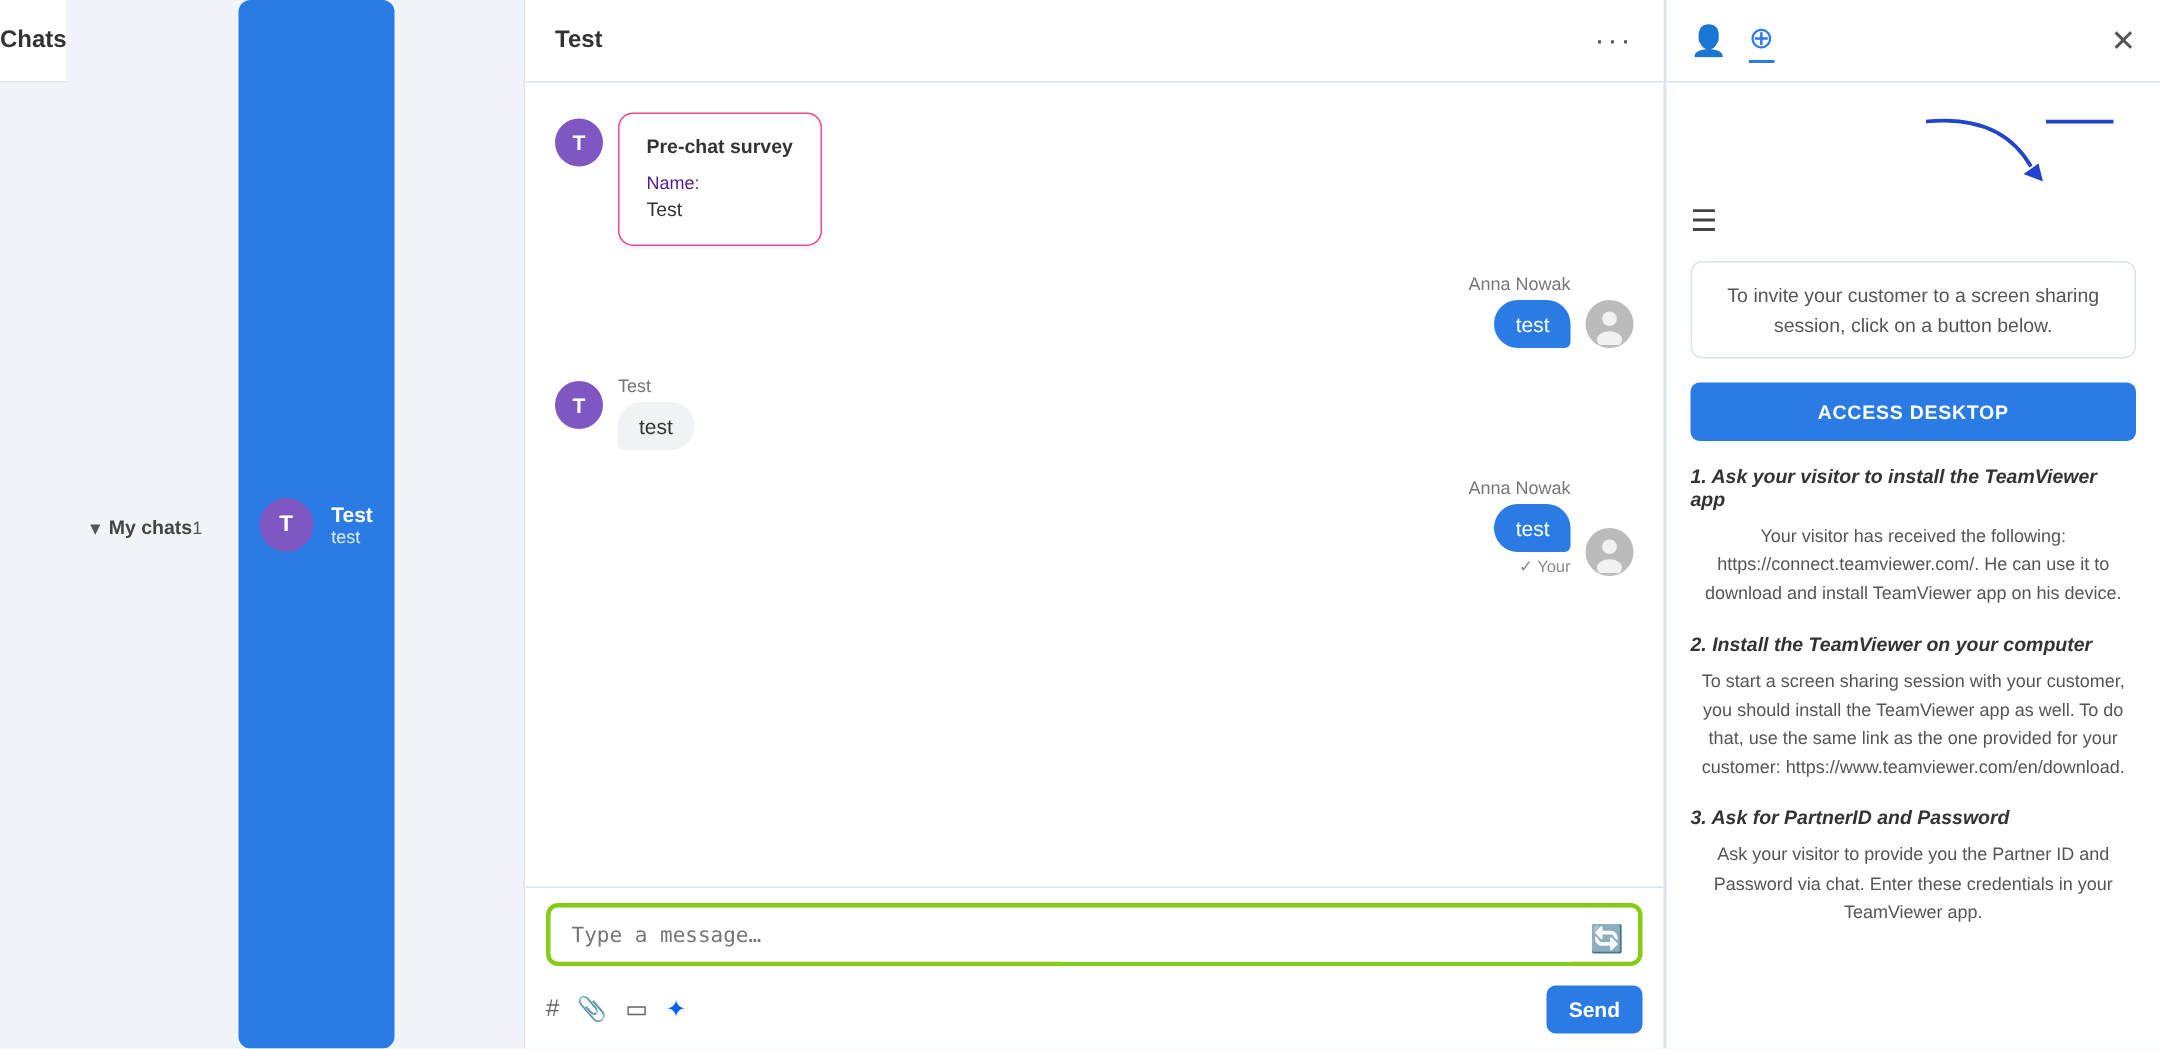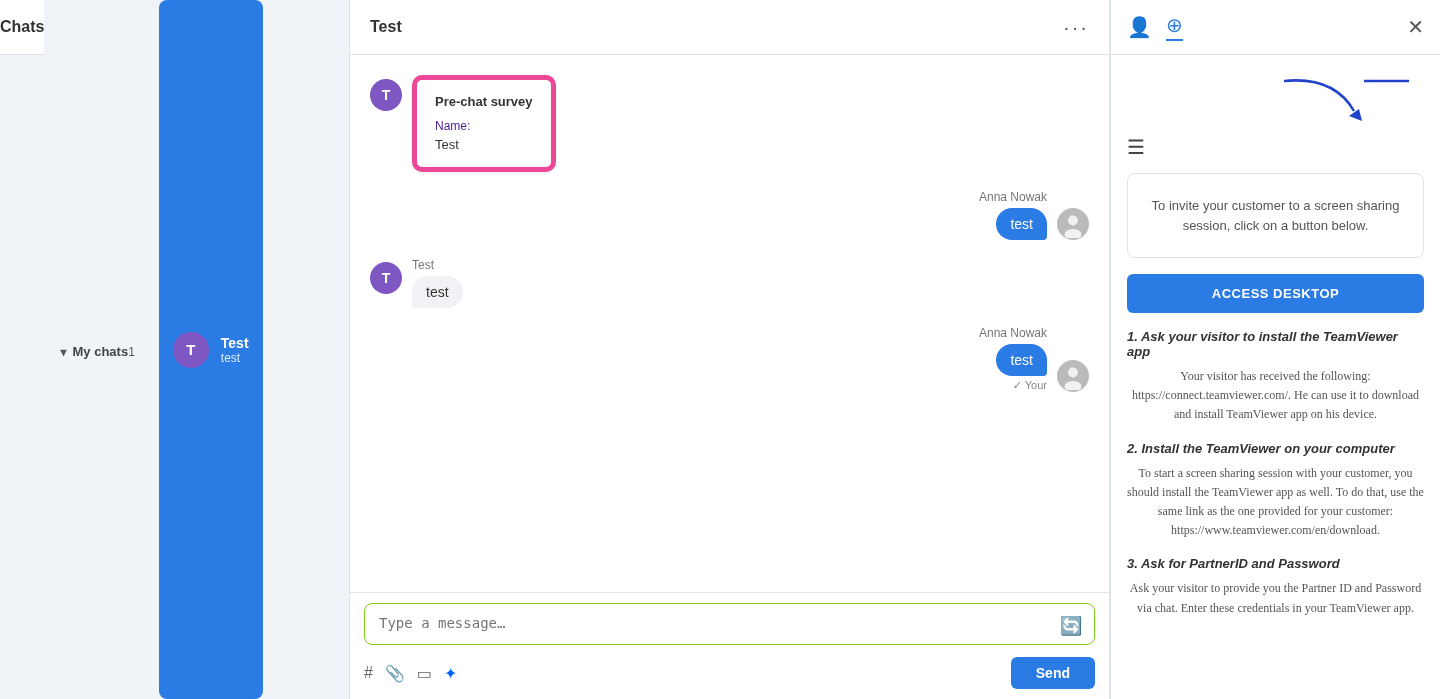--- a/index.html
+++ b/index.html
@@ -104,21 +104,21 @@
       overflow-y: auto;
       padding: 20px;
       display: flex;
       flex-direction: column;
       gap: 18px;
     }
 
     
     .pre-chat-bubble {
       background: #fff;
-      border: 5px solid #ec4899;
+      border: 1px solid #ec4899;
       border-radius: 10px;
       padding: 14px 18px;
       max-width: 200px;
       box-shadow: 0 1px 3px rgba(0,0,0,0.08);
     }
     .pre-chat-title { font-size: 13px; font-weight: 700; color: #333; margin-bottom: 10px; }
     .pre-chat-field label { font-size: 12px; color: #4c1d95; display: block; margin-bottom: 2px; }
     .pre-chat-field span { font-size: 13px; color: #333; }
 
     
@@ -152,42 +152,42 @@
     .msg-right-avatar svg { width: 28px; height: 28px; }
     .read-status { font-size: 11px; color: #888; text-align: right; margin-top: 3px; }
 
     
     #input-area {
       border-top: 1px solid #dde3ea;
       padding: 10px 14px;
     }
     #message-input {
       width: 100%;
-      border: 1px solid #84cc16;
+      border: 3px solid #84cc16;
       border-radius: 8px;
       padding: 10px 50px 10px 14px;
       font-size: 14px;
       color: #333;
       resize: none;
       outline: none;
       height: 42px;
       line-height: 1.4;
       position: relative;
     }
     #input-row {
       display: flex;
       align-items: center;
       justify-content: space-between;
       margin-top: 8px;
     }
     #input-tools { display: flex; gap: 12px; align-items: center; }
     .tool-icon { font-size: 16px; color: #666; cursor: pointer; }
     #send-btn {
       background: #2b7be5; color: #fff; border: none;
-      border-radius: 6px; padding: 8px 25px; font-size: 14px;
+      border-radius: 6px; padding: 8px 15px; font-size: 14px;
       font-weight: 600; cursor: pointer; text-align: right;
     }
     #message-wrapper { position: relative; }
     #refresh-icon {
       position: absolute; right: 12px; top: 50%; transform: translateY(-50%);
       color: #2b7be5; font-size: 18px; cursor: pointer;
     }
     #add-tag-row {
       padding: 8px 14px;
       border-top: 1px solid #f0f2f5;
@@ -221,21 +221,21 @@
 
     #right-panel-body {
       flex: 1;
       overflow-y: auto;
       padding: 16px;
     }
 
     #tooltip-box {
       border: 1px solid #dde3ea;
       border-radius: 8px;
-      padding: 22px;
+      padding: 12px;
       font-size: 13px;
       line-height: 1.5;
       color: #555;
       text-align: center;
       margin-bottom: 16px;
     }
     #access-desktop-btn {
       display: block;
       width: 100%;
       background: #2b7be5;
@@ -257,21 +257,20 @@
       color: #333;
       margin-bottom: 8px;
       font-style: italic;
     }
     .rp-section-text {
       font-size: 12px;
       color: #555;
       line-height: 1.6;
       text-align: center;
       margin-bottom: 16px;
-      font-family: Liberation Serif, serif;
     }
 
     
     ::-webkit-scrollbar { width: 6px; }
     ::-webkit-scrollbar-thumb { background: #ccc; border-radius: 3px; }
   </style>
 </head>
 <body>
 
 <div id="sidebar">

